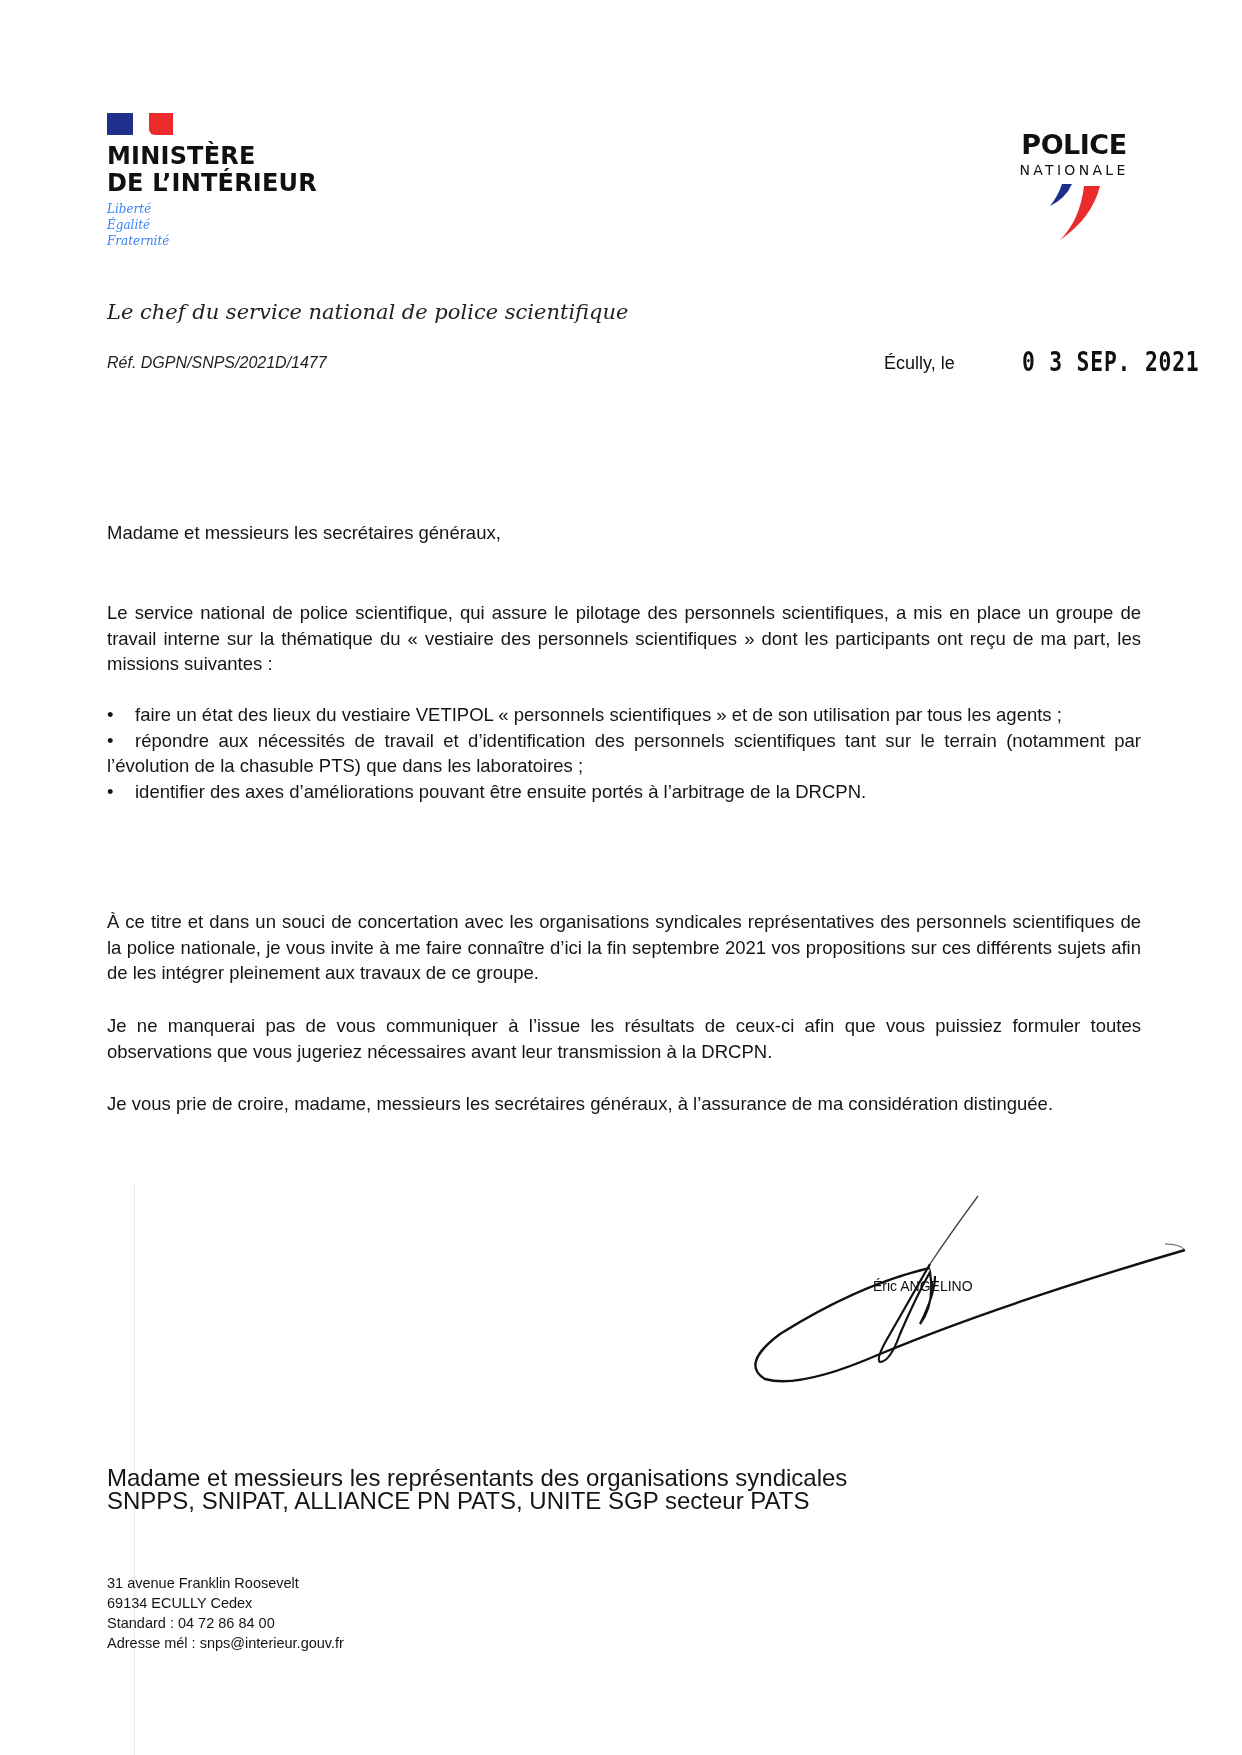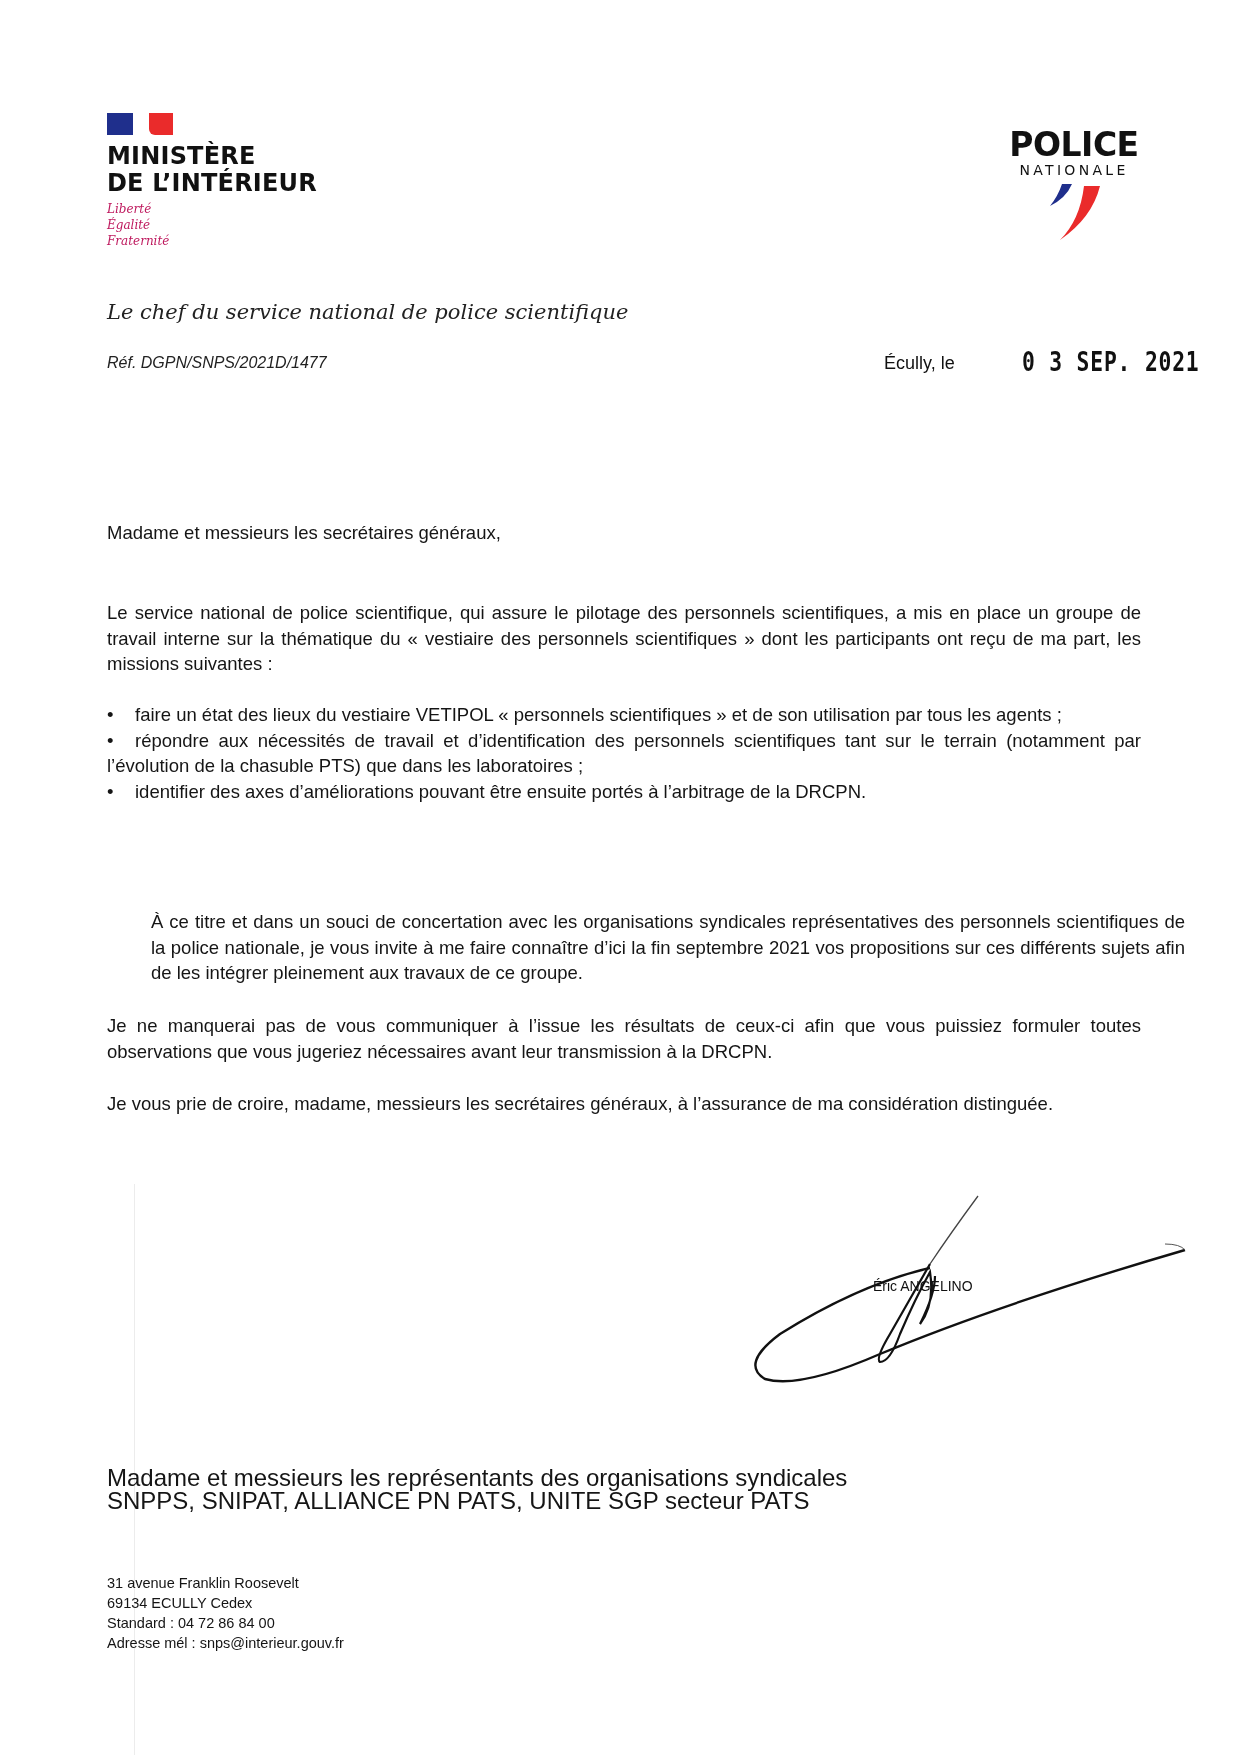--- a/index.html
+++ b/index.html
@@ -7,41 +7,41 @@
   .page { position: absolute; left: 0; top: 4px; width: 1242px; height: 1755px; background: #fff; }
   .scanline { position: absolute; left: 134px; top: 1180px; width: 1px; height: 575px; background: #ececec; }
 
   
   .min-logo { position: absolute; left: 107px; top: 107px; }
   .min-flag { position: relative; width: 70px; height: 26px; }
   .min-flag .blue { position: absolute; left: 0; top: 2px; width: 26px; height: 22px; background: #1f2f8c; }
   .min-flag .white { position: absolute; left: 26px; top: 2px; width: 16px; height: 22px; background: #fff; }
   .min-flag .red { position: absolute; left: 42px; top: 2px; width: 24px; height: 22px; background: #ea2b2b; border-radius: 0 0 0 6px; }
   .min-name { font-family: "DejaVu Sans", sans-serif; font-weight: bold; font-size: 24px; line-height: 27px; color: #111; margin-top: 6px; letter-spacing: 0.2px; }
-  .min-motto { font-family: "DejaVu Serif", serif; font-style: italic; font-size: 12px; line-height: 16px; color: #be185d; margin-top: 4px; }
+  .min-motto { font-family: "DejaVu Serif", serif; font-style: italic; font-size: 12px; line-height: 16px; color: #3b82f6; margin-top: 4px; }
 
   
   .pn-logo { position: absolute; left: 1000px; top: 126px; width: 148px; text-align: center; }
-  .pn-title { font-family: "DejaVu Sans", sans-serif; font-weight: bold; font-size: 33px; line-height: 30px; letter-spacing: -0.5px; color: #111; }
+  .pn-title { font-family: "DejaVu Sans", sans-serif; font-weight: bold; font-size: 27px; line-height: 30px; letter-spacing: -0.5px; color: #111; }
   .pn-sub { font-family: "DejaVu Sans", sans-serif; font-size: 14px; letter-spacing: 3.3px; color: #111; line-height: 16px; margin-top: 2px; }
   .pn-mark { position: absolute; left: 40px; top: 52px; }
 
   .sender { position: absolute; left: 107px; top: 296px; font-family: "DejaVu Serif", serif; font-style: italic; font-size: 21px; color: #222; }
   .ref { position: absolute; left: 107px; top: 350px; font-family: "Liberation Sans", sans-serif; font-style: italic; font-size: 16px; color: #222; }
   .place { position: absolute; left: 884px; top: 349px; font-family: "Liberation Sans", sans-serif; font-size: 18px; color: #111; }
   .date-stamp { position: absolute; left: 1022px; top: 343px; font-family: "DejaVu Sans Mono", monospace; font-weight: bold; font-size: 26px; color: #111; letter-spacing: 1px; transform: scaleX(0.82); transform-origin: left center; white-space: nowrap; }
 
   .body-text { font-family: "Liberation Sans", sans-serif; font-size: 18.5px; line-height: 25.7px; color: #151515; }
   .salutation { position: absolute; left: 107px; top: 516px; text-align: right; }
   .para { position: absolute; left: 107px; width: 1034px; text-align: justify; margin: 0; }
   .p1 { top: 596px; }
   .missions { position: absolute; left: 107px; top: 698px; width: 1034px; margin: 0; padding: 0; list-style: none; }
   .missions li { text-align: justify; }
   .missions .bullet { display: inline-block; width: 28px; }
-  .p2 { top: 905px; margin-left: 44px; }
+  .p2 { top: 905px; }
   .p3 { top: 1009px; }
   .p4 { top: 1087px; }
 
   .signature { position: absolute; left: 740px; top: 1180px; width: 460px; height: 230px; }
   .signer { position: absolute; left: 873px; top: 1242px; font-family: "Liberation Sans", sans-serif; font-size: 14px; color: #111; margin-top: 32px; }
 
   .recipients { position: absolute; left: 107px; top: 1462px; font-family: "Liberation Sans", sans-serif; font-size: 24px; line-height: 23px; color: #151515; }
   .address { position: absolute; left: 107px; top: 1569px; font-family: Liberation Sans, sans-serif; font-size: 14.5px; line-height: 20px; color: #151515; }
 </style>
 </head>

